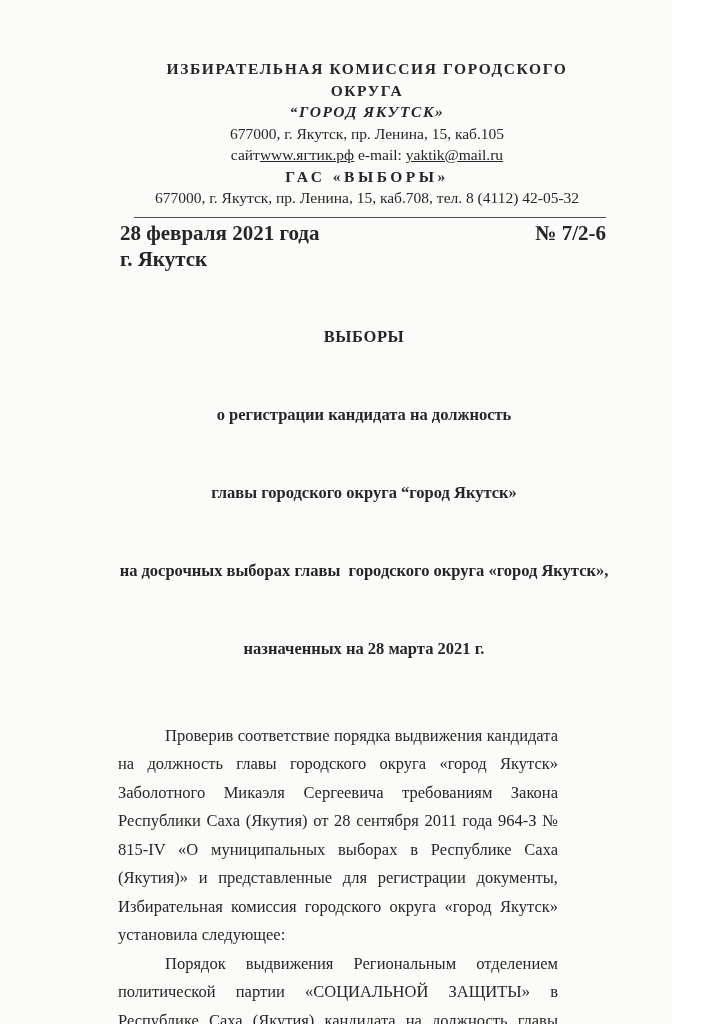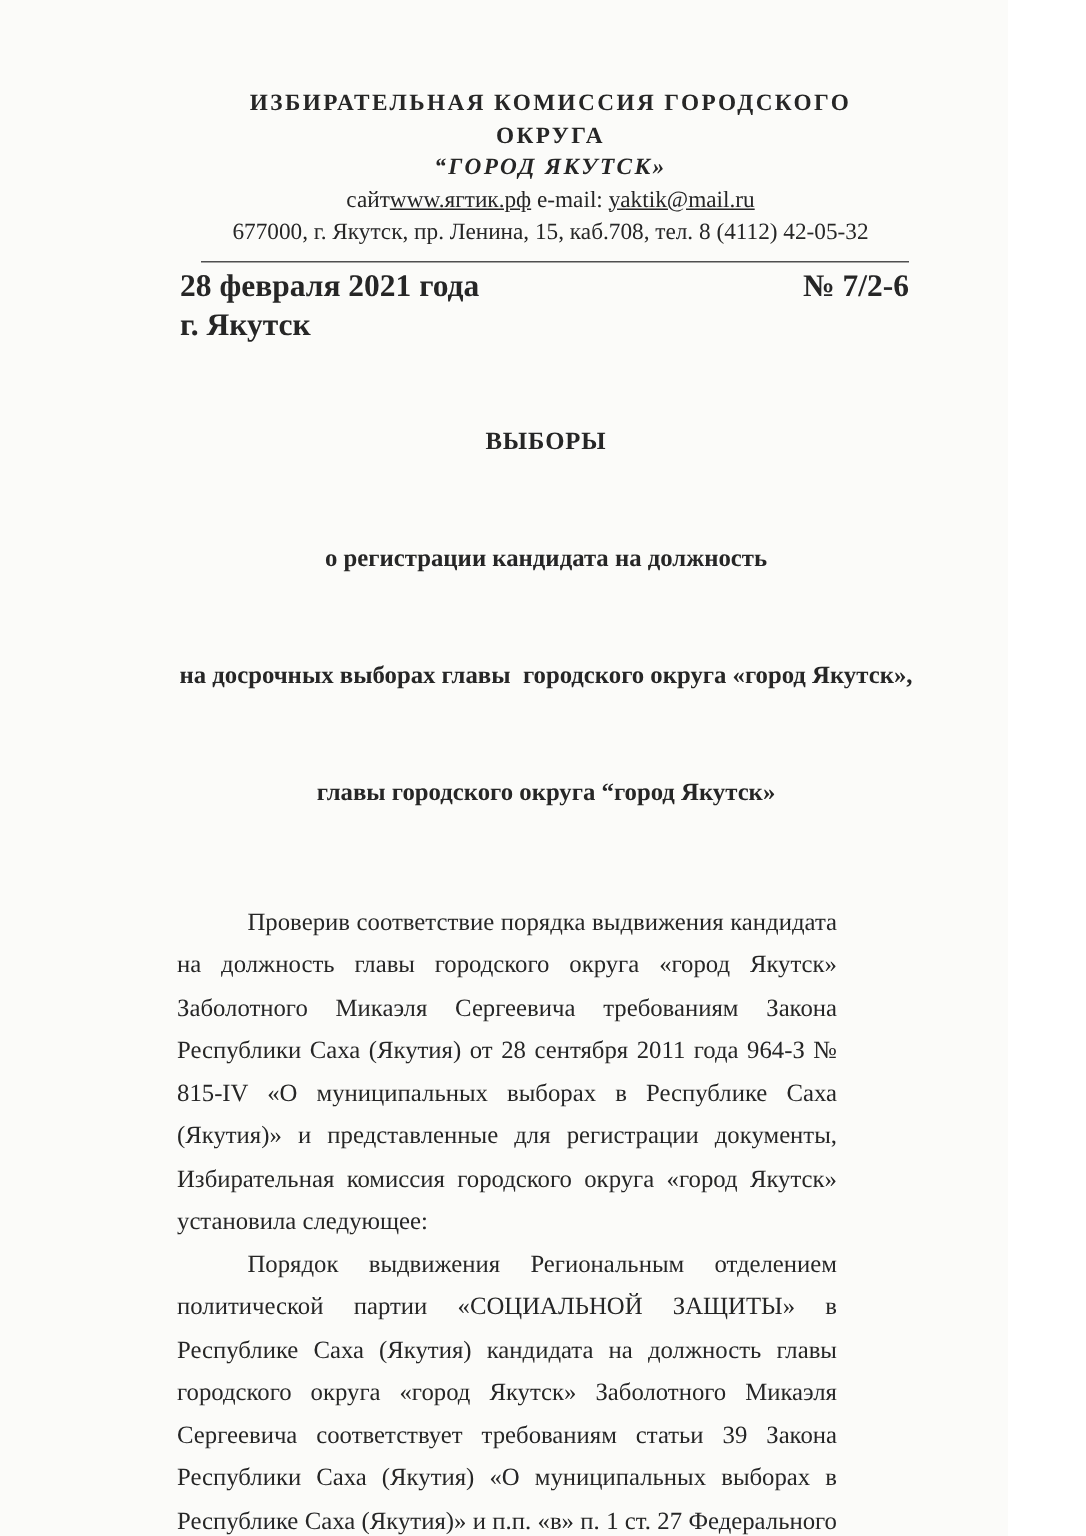--- a/index.html
+++ b/index.html
@@ -58,39 +58,42 @@
   .body-text p { margin:0; text-indent:47px; }
 </style>
 </head>
 <body>
 
 <div class="page">
 
   <div class="header">
     <div class="org-line1">ИЗБИРАТЕЛЬНАЯ КОМИССИЯ ГОРОДСКОГО ОКРУГА</div>
     <div class="org-line2">“ГОРОД ЯКУТСК»</div>
+    <div class="addr">677000, г. Якутск, пр. Ленина, 15, каб.105</div>
     <div class="site-line"><span>сайт</span><span class="u">www.ягтик.рф</span><span> e-mail: </span><span class="u">yaktik@mail.ru</span></div>
+    <div class="gas">ГАС «ВЫБОРЫ»</div>
     <div class="gas-addr">677000, г. Якутск, пр. Ленина, 15, каб.708, тел. 8 (4112) 42-05-32</div>
   </div>
 
   <hr class="rule">
 
   <div class="meta">
     <div class="meta-row1">
       <span>28 февраля 2021 года</span>
       <span>№ 7/2-6</span>
     </div>
     <div class="city">г. Якутск</div>
   </div>
 
   <div class="title-block">
     <div class="title-heading">ВЫБОРЫ</div>
     <div>о регистрации кандидата на должность</div>
+    <div>главы городского округа “город Якутск»</div>
     <div>на досрочных выборах главы  городского округа «город Якутск»,</div>
-    <div>главы городского округа “город Якутск»</div>
+    <div>назначенных на 28 марта 2021 г.</div>
   </div>
 
   <div class="body-text">
     <p>Проверив соответствие порядка выдвижения кандидата на должность главы городского округа «город Якутск» Заболотного Микаэля Сергеевича требованиям Закона Республики Саха (Якутия) от 28 сентября 2011 года 964-З № 815-IV «О муниципальных выборах в Республике Саха (Якутия)» и представленные для регистрации документы, Избирательная комиссия городского округа «город Якутск» установила следующее:</p>
     <p>Порядок выдвижения Региональным отделением политической партии «СОЦИАЛЬНОЙ ЗАЩИТЫ» в Республике Саха (Якутия) кандидата на должность главы городского округа «город Якутск» Заболотного Микаэля Сергеевича соответствует требованиям статьи 39 Закона Республики Саха (Якутия) «О муниципальных выборах в Республике Саха (Якутия)» и п.п. «в» п. 1 ст. 27 Федерального закона «О политических партиях». Документы, представленные для регистрации, оформлены в соответствии с утверждённым Решением ИКГО «город Якутск» от 1 февраля 2021 года г. №1/2-6 «Перечнем и формами документов кандидатов на должность главы городского округа «город Якутск», предъявляемых в избирательную комиссию при выдвижении на выборах 28 марта 2021 года», и представлены в полном объеме.</p>
 
   </div>
 
 </div>
 

